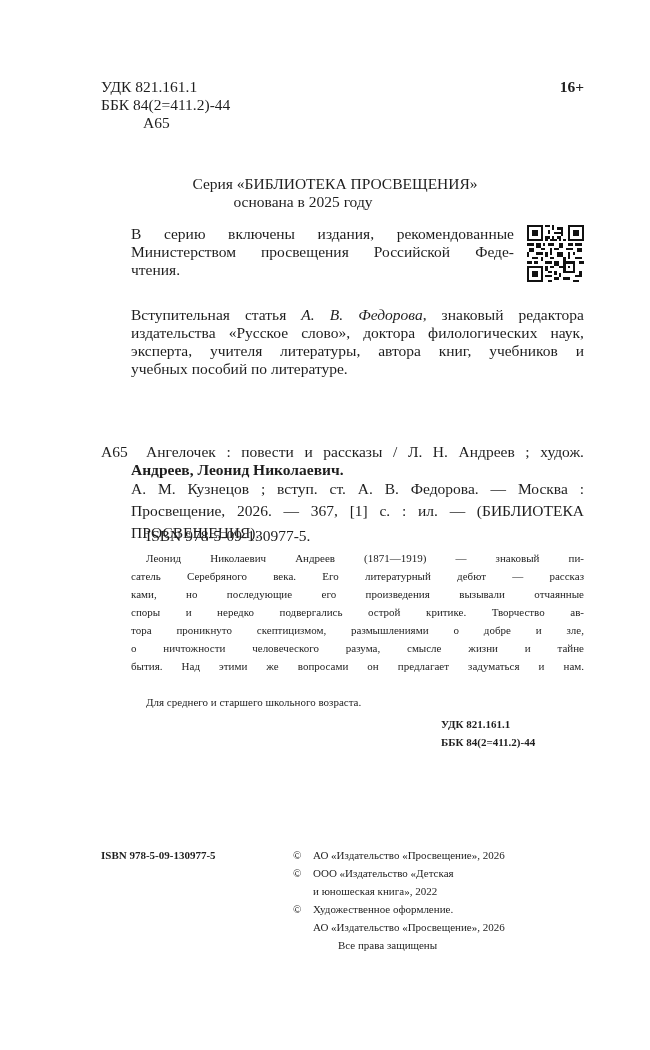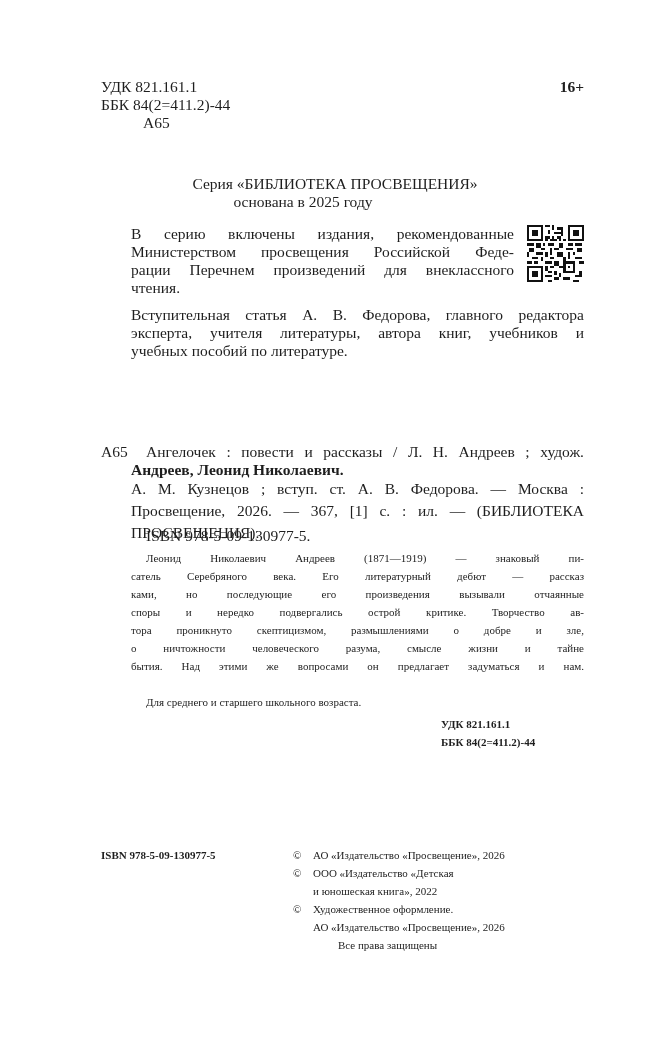--- a/index.html
+++ b/index.html
@@ -13,21 +13,21 @@
       position: relative;
       overflow: hidden;
       font-family: "DejaVu Serif", "Liberation Serif", serif;
       color: #1e1e1e;
     }
     .abs { position: absolute; white-space: nowrap; }
     .serif { font-family: "Liberation Serif", "DejaVu Serif", serif; }
     .t15 { font-size: 15.5px; line-height: 18px; }
     .t14 { font-size: 11px; line-height: 18px; }
     .bold { font-weight: bold; }
-    .ital { }
+    .ital { font-style: italic; }
 
     .just {
       position: absolute;
       white-space: normal;
       text-align: justify;
       text-align-last: justify;
     }
     .line { display: block; height: 18px; overflow: hidden; }
     .line.last-left { text-align-last: left; }
 
@@ -46,21 +46,20 @@
 <div class="abs serif t15" style="left:101px; top:96px;">ББК 84(2=411.2)-44</div>
 <div class="abs serif t15" style="left:143px; top:114px;">А65</div>
 <div class="abs serif t15 bold" style="right:66px; top:78px;">16+</div>
 
 <div class="abs serif t15" style="left:0; width:650px; text-align:center; top:175px; padding-left:20px; box-sizing:border-box;">Серия «БИБЛИОТЕКА ПРОСВЕЩЕНИЯ»</div>
 <div class="abs serif t15" style="left:0; width:554px; text-align:center; top:193px; padding-left:52px; box-sizing:border-box;">основана в 2025 году</div>
 
 <div class="just serif t15" style="left:131px; top:225px; width:383px;">
   <span class="line">В серию включены издания, рекомендованные</span>
   <span class="line">Министерством просвещения Российской Феде-</span>
-  <span class="line">рации Перечнем произведений для внеклассного</span>
   <span class="line last-left">чтения.</span>
 </div>
 
 <svg id="qr" viewBox="0 0 25 25" shape-rendering="crispEdges">
   <rect x="0" y="0" width="25" height="25" fill="#ffffff"></rect>
 
   <g fill="#111">
     <rect x="0" y="0" width="7" height="7"></rect>
     <rect x="18" y="0" width="7" height="7"></rect>
     <rect x="0" y="18" width="7" height="7"></rect>
@@ -136,21 +135,22 @@
   </g>
   <g fill="#fff">
     <rect x="17" y="17" width="3" height="3"></rect>
   </g>
   <g fill="#111">
     <rect x="18" y="18" width="1" height="1"></rect>
   </g>
 </svg>
 
 <div class="just serif t15" style="left:131px; top:306px; width:453px;">
-  <span class="line"><span>Вступительная статья </span><span class="ital">А. В. Федорова</span><span>, главного редактора</span></span>
+  <span class="line"><span>Вступительная статья </span><span class="ital">А. В. Федорова</span><span>, знаковый редактора</span></span>
+  <span class="line">издательства «Русское слово», доктора филологических наук,</span>
   <span class="line">эксперта, учителя литературы, автора книг, учебников и</span>
   <span class="line last-left">учебных пособий по литературе.</span>
 </div>
 
 <div class="abs serif t15 bold" style="left:131px; top:421px;margin-top:40px;">Андреев, Леонид Николаевич.</div>
 <div class="abs serif t15" style="left:101px; top:443px;">А65</div>
 <div class="just serif t15" style="left:146px; top:443px; width:438px;">
   <span class="line" style="height:22px;">Ангелочек : повести и рассказы / Л. Н. Андреев ; худож.</span>
 </div>
 <div class="just serif t15" style="left:131px; top:480px; width:453px;">

